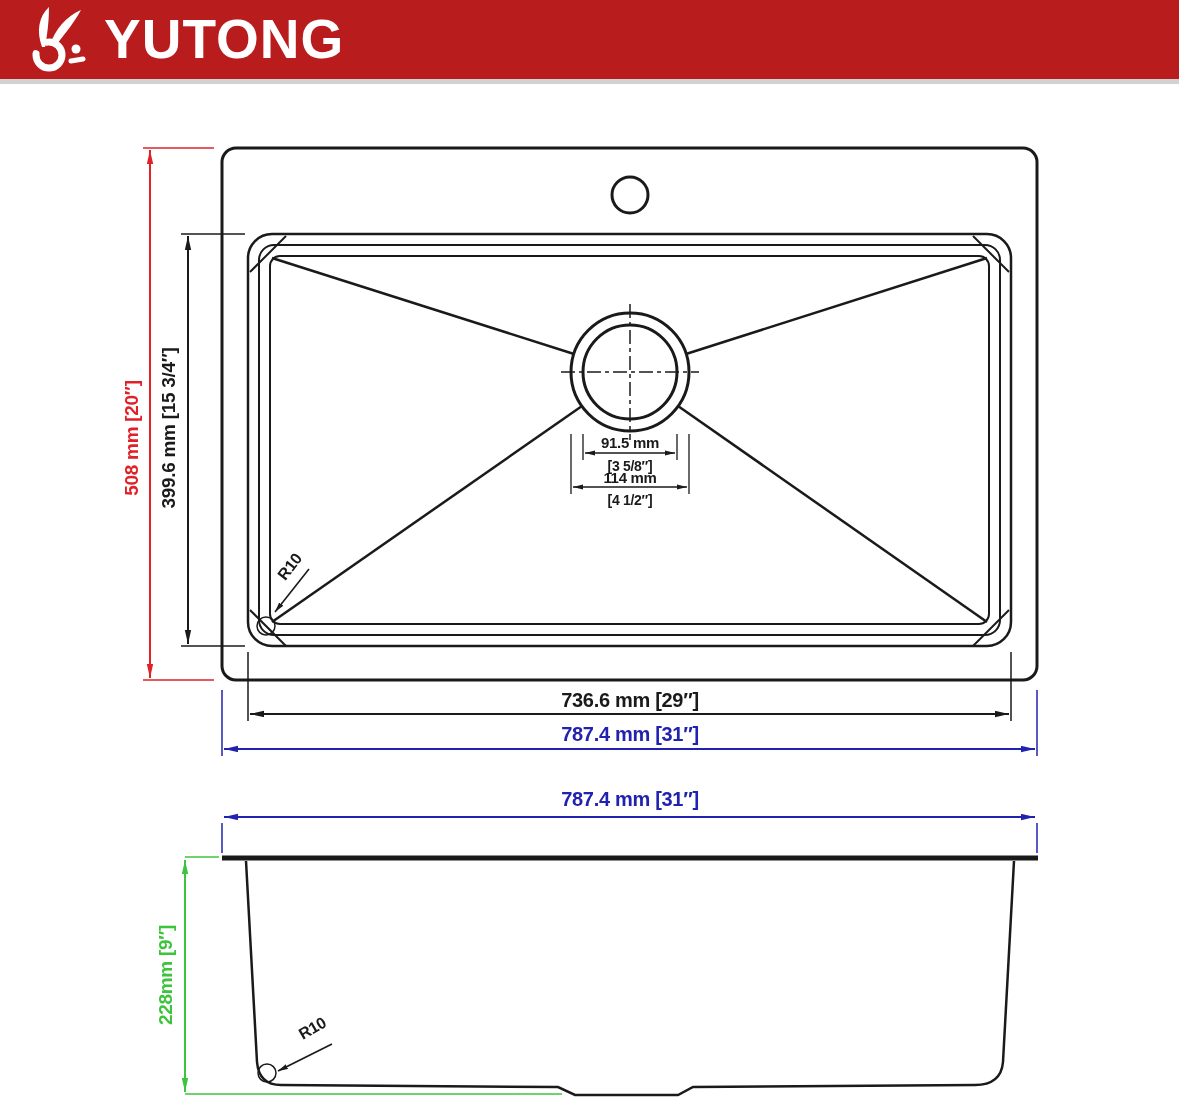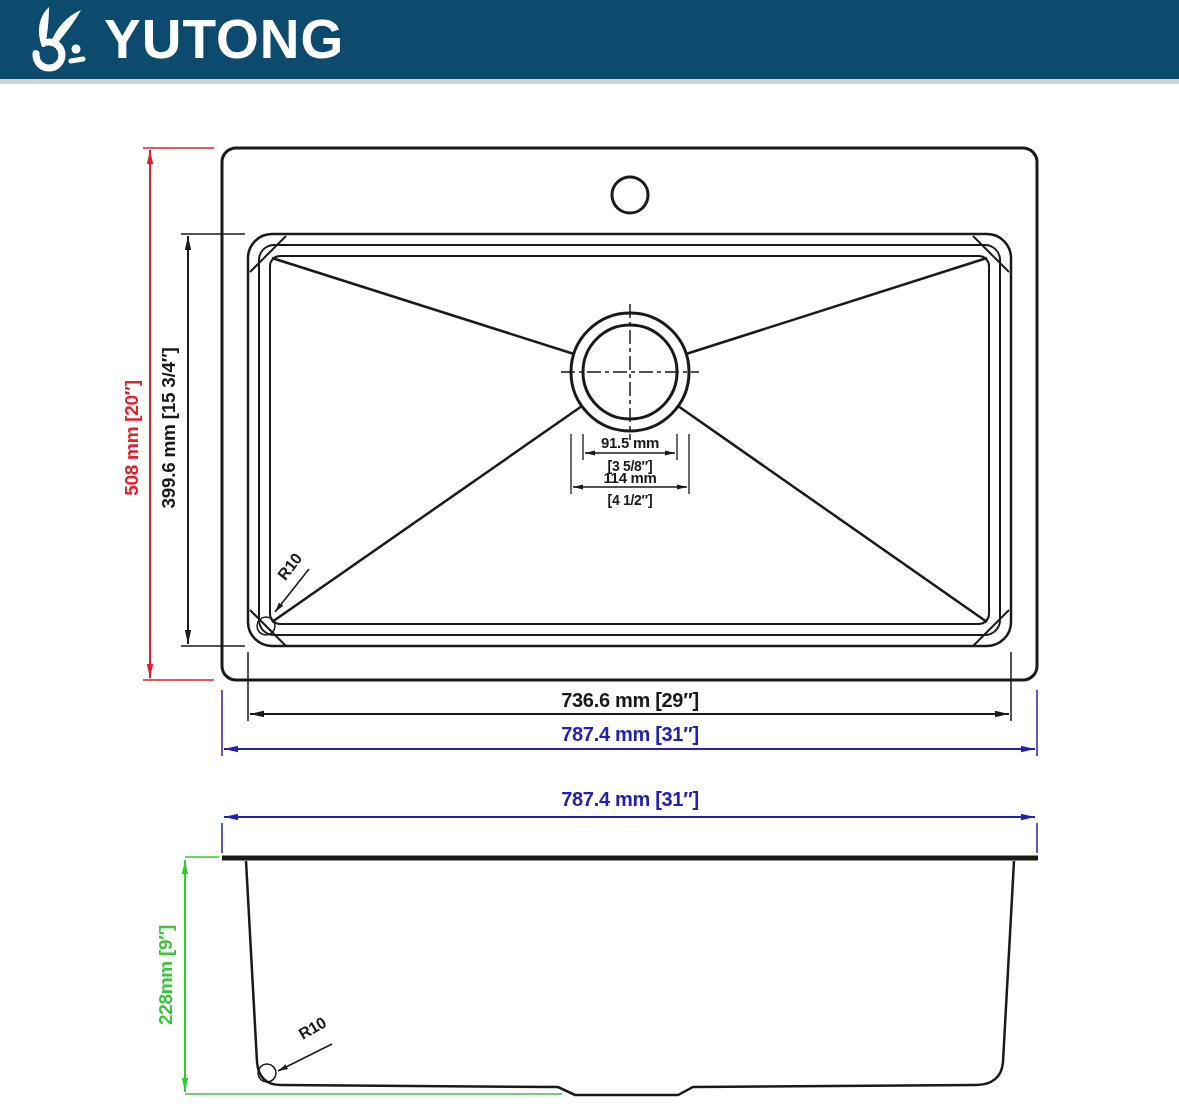--- a/index.html
+++ b/index.html
@@ -2,21 +2,21 @@
 <html><head>
 <meta charset="utf-8">
 <style>
   html,body{margin:0;padding:0;background:#ffffff;}
   body{width:1179px;height:1111px;position:relative;overflow:hidden;
        font-family:"Liberation Sans",sans-serif;}
   .page{position:relative;width:1179px;height:1111px;background:#fff;}
   svg.drawing{position:absolute;left:0;top:0;}
   header.brand{
     position:absolute;left:0;top:0;width:100%;height:79px;
-    background:#0c4a6e;border-bottom:5px solid #d2d2d2;
+    background:#b91c1c;border-bottom:5px solid #d2d2d2;
     display:flex;align-items:center;box-sizing:content-box;
   }
   .logo{margin-left:14px;flex:0 0 auto;}
   .brand-title{
     color:#ffffff;font-size:55px;font-weight:bold;letter-spacing:1px;
     margin-left:6px;line-height:79px;transform:scaleY(1.02);
   }
   
   .ln{stroke:#1a1a1a;fill:none;}
   .red{stroke:#e02228;}  .redT{fill:#e02228;}

